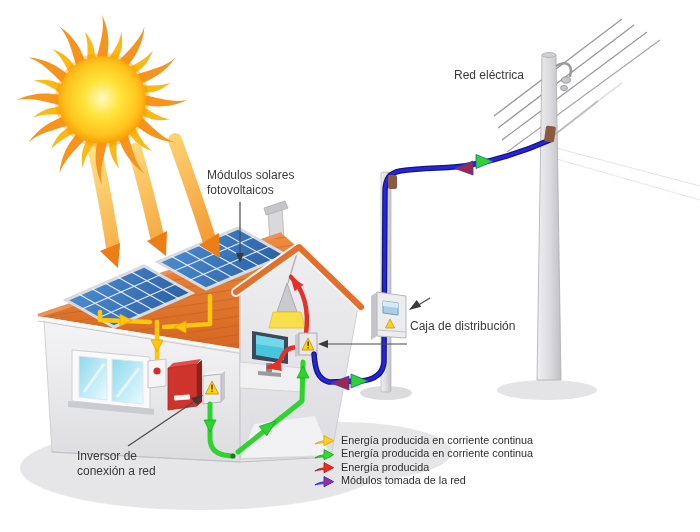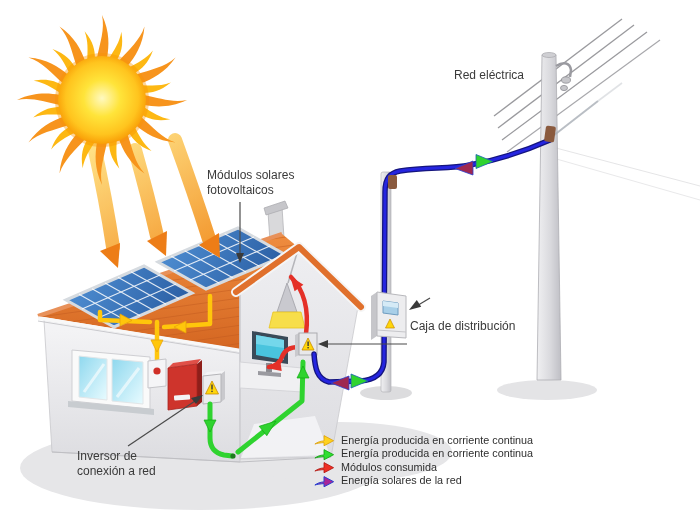--- a/index.html
+++ b/index.html
@@ -327,23 +327,23 @@
   <div class="legend-row">
     <svg width="21" height="13" viewBox="0 0 21 13">
       <path d="M10,2.6 L19.6,7.7 L10,12.8 L10,9.6 C6.2,9.9 3.2,10.3 0.9,11 C3.4,9.2 6.4,8.1 10,7.9 Z" stroke-width="0.8" fill="#30E030" stroke="#0FA00F"></path>
     </svg>
     <span class="legend-label">Energía producida en corriente continua</span>
   </div>
   <div class="legend-row">
     <svg width="21" height="13" viewBox="0 0 21 13">
       <path d="M10,2.6 L19.6,7.7 L10,12.8 L10,9.6 C6.2,9.9 3.2,10.3 0.9,11 C3.4,9.2 6.4,8.1 10,7.9 Z" stroke-width="0.8" fill="#EE2E24" stroke="#B0150F"></path>
     </svg>
-    <span class="legend-label">Módulos consumida</span>
+    <span class="legend-label">Energía producida</span>
   </div>
   <div class="legend-row">
     <svg width="21" height="13" viewBox="0 0 21 13">
       <path d="M10,2.6 L19.6,7.7 L10,12.8 L10,9.6 C6.2,9.9 3.2,10.3 0.9,11 C3.4,9.2 6.4,8.1 10,7.9 Z" stroke-width="1" fill="#A82698" stroke="#2A3FD0"></path>
     </svg>
-    <span class="legend-label">Energía solares de la red</span>
+    <span class="legend-label">Módulos tomada de la red</span>
   </div>
 </div>
 
 </div>
 
 </body></html>

